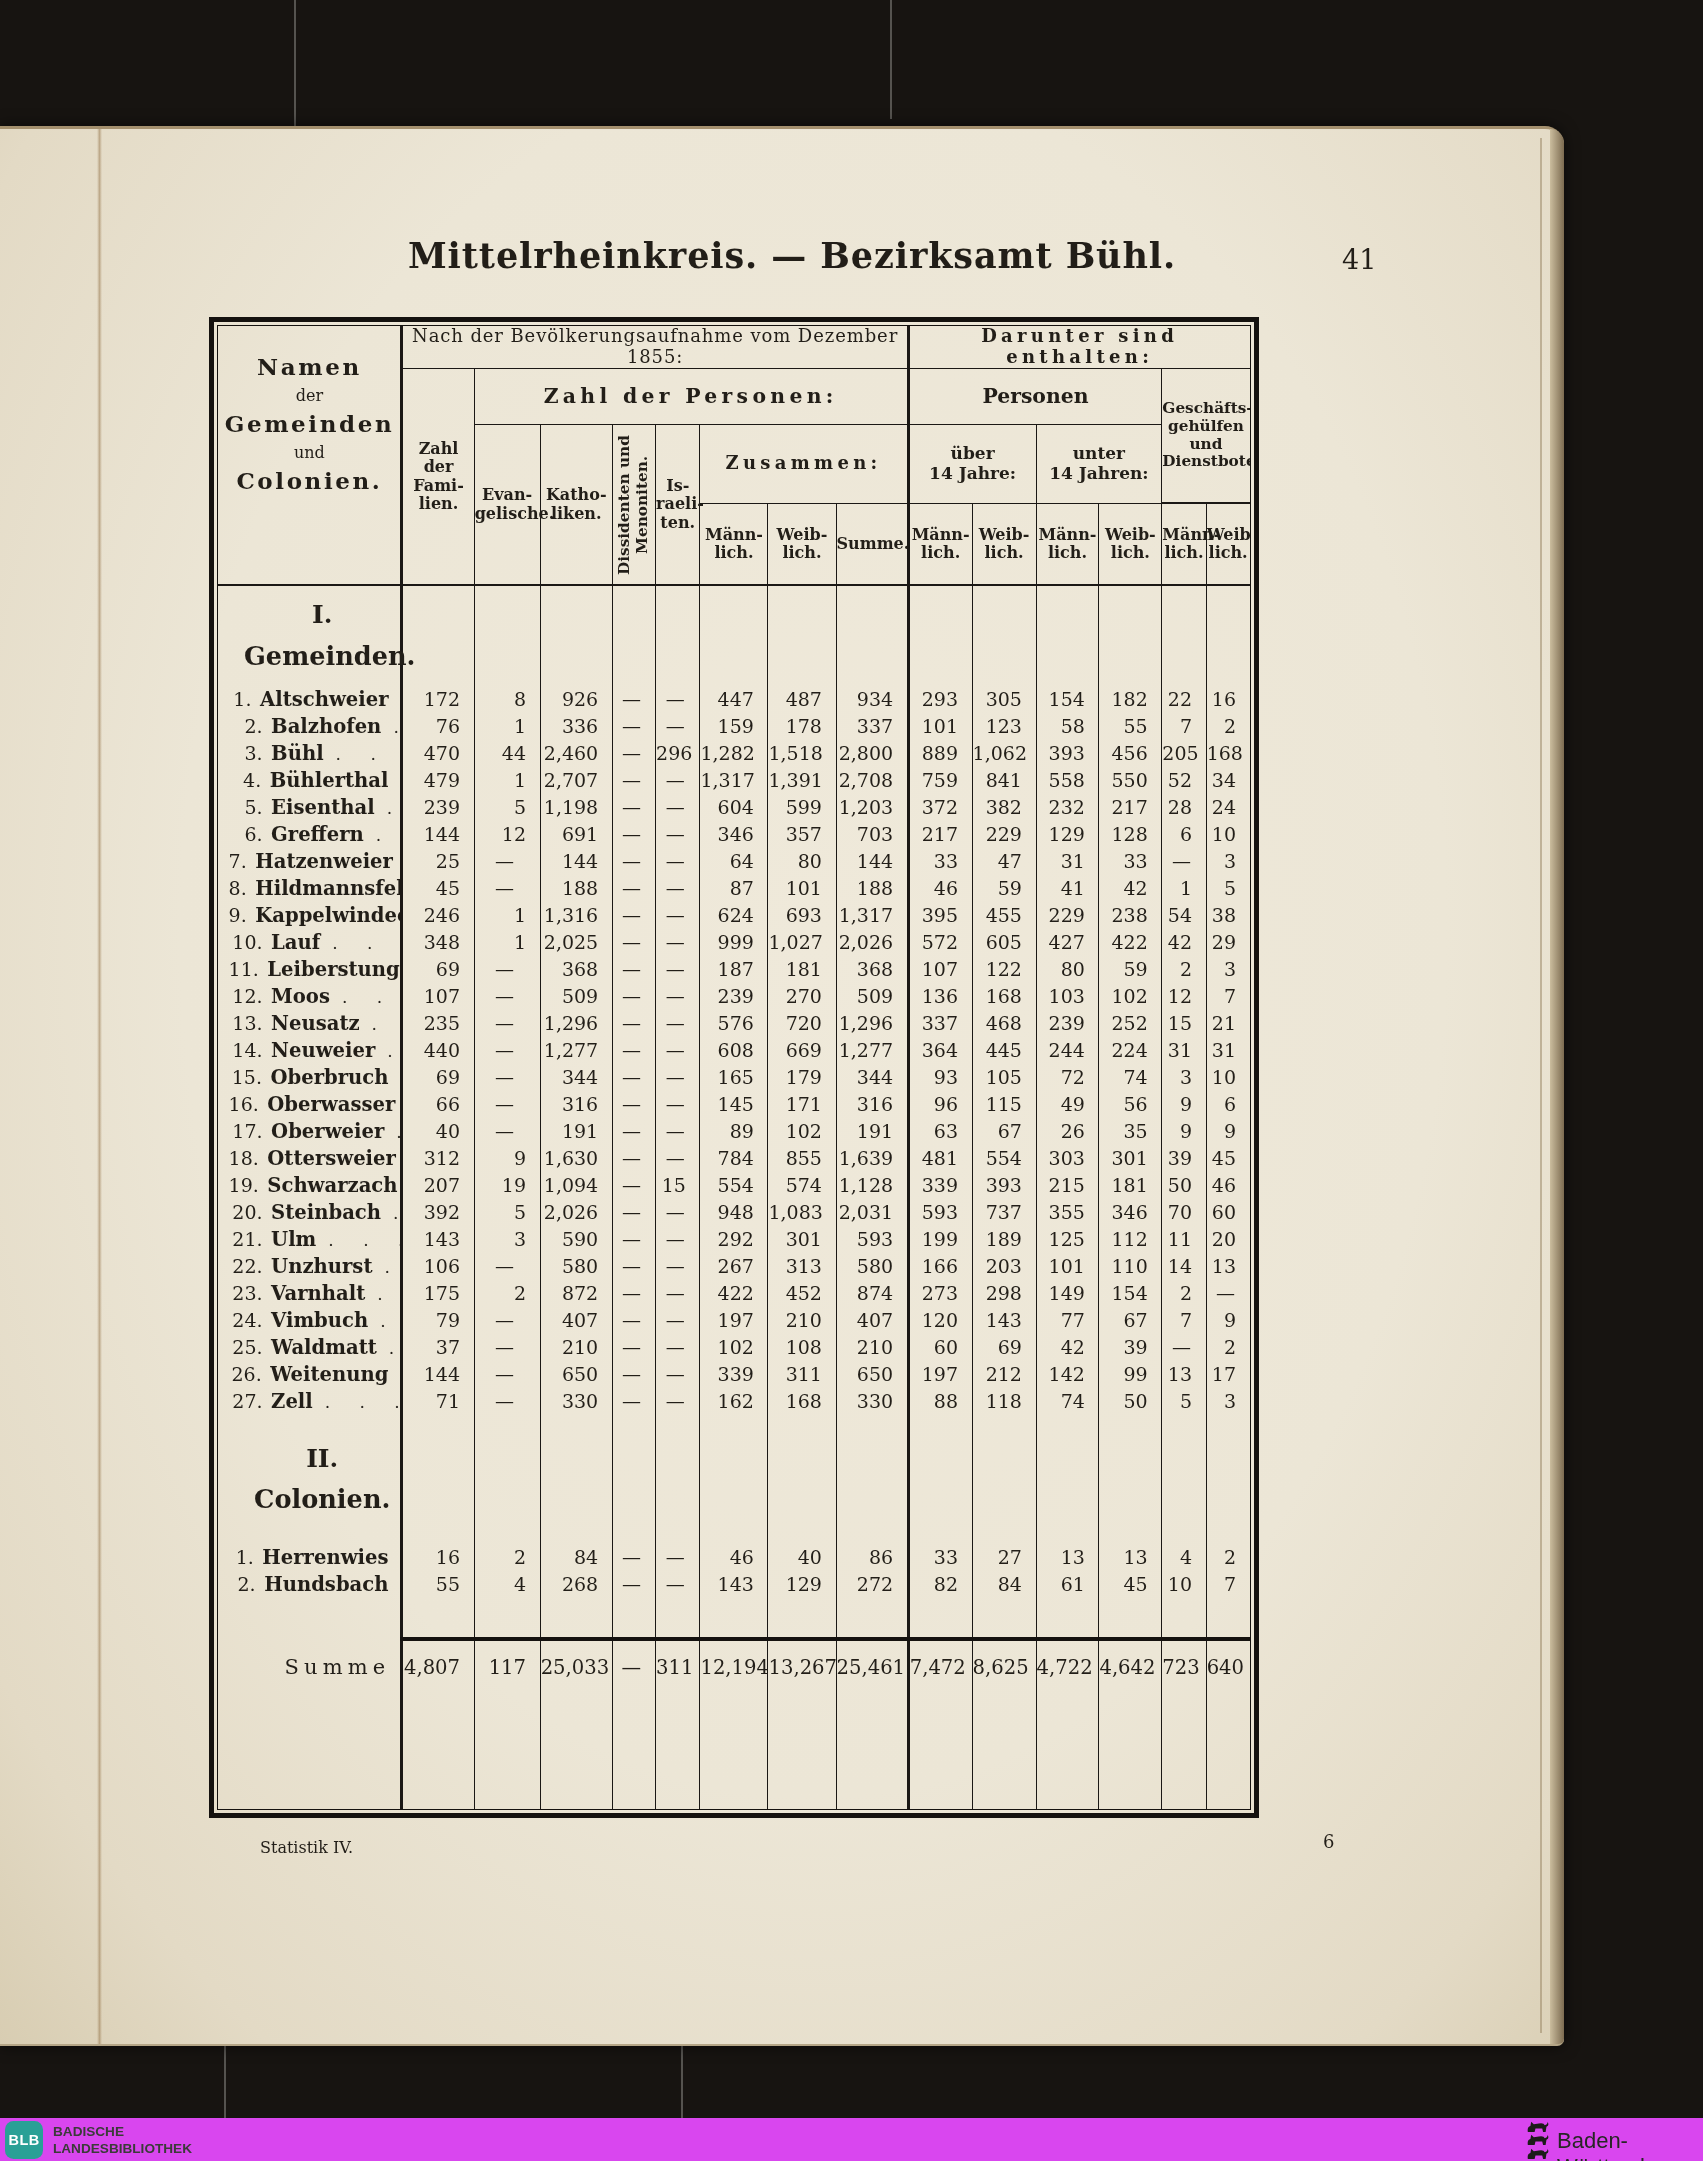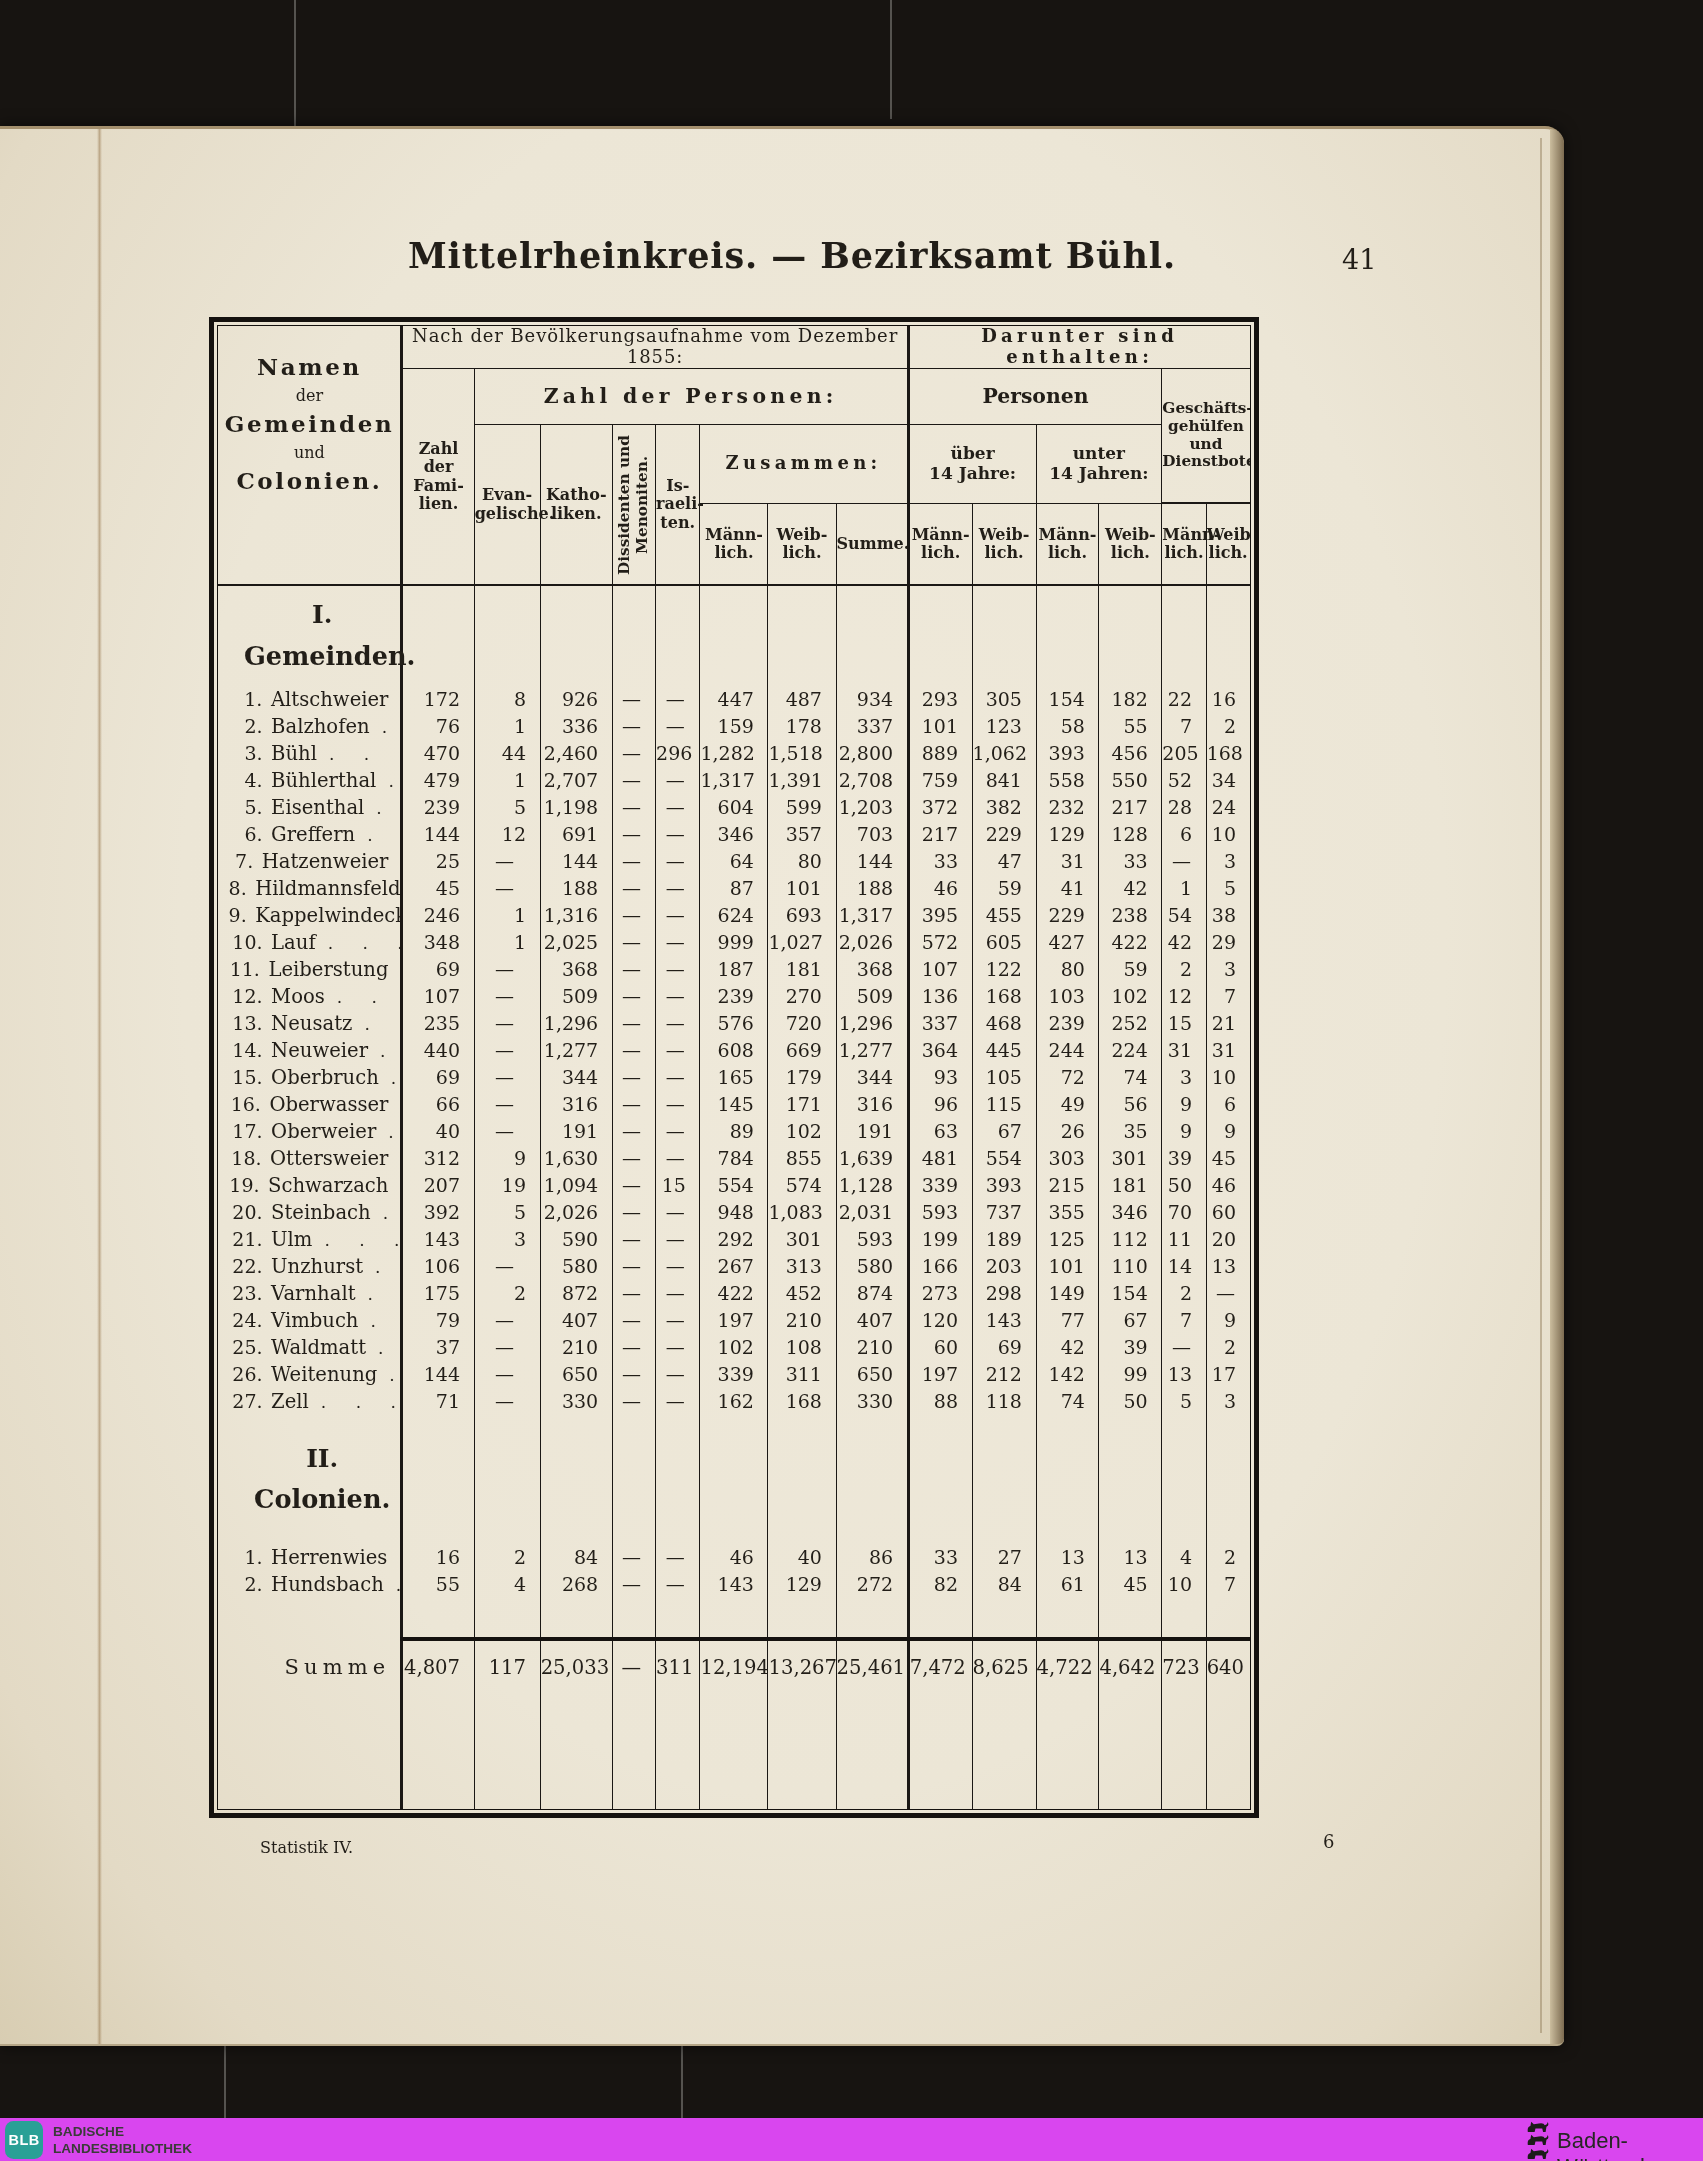--- a/index.html
+++ b/index.html
@@ -48,21 +48,21 @@
   
   tr.data{height:27px;}
   tr.data td{border-right:1.7px solid #1b1815;font-size:19px;}
   tr.data td:first-child{border-right:3.4px solid #1b1815;text-align:left;}
   tr.data td:nth-child(9){border-right:3.4px solid #1b1815;}
   tr.data td:last-child{border-right:none;}
   td.val{text-align:right;padding-right:13.6px;}
   td.val.dash{text-align:center;padding-right:5.1px;}
   .name-wrap{display:flex;align-items:baseline;padding-left:10.2px;overflow:hidden;white-space:nowrap;}
   .row-num{width:34px;text-align:right;margin-right:8.5px;font-size:19px;}
-  .row-name{font-weight:normal;font-size:19.6px;}
+  .row-name{font-weight:bold;font-size:19.6px;}
   .leader{flex:1;overflow:hidden;white-space:nowrap;letter-spacing:12px;padding-left:12px;font-size:17px;}
   tr.section-row{height:101px;}
   tr.section2-row{height:129px;}
   .sec-block{text-align:center;padding-left:25.6px;}
   .sec-num{font-size:25px;font-weight:bold;margin-bottom:12px;}
   .sec-label{font-size:25.6px;font-weight:bold;}
   tr.spacer-row{height:41px;}
   tr.summe-row{height:55px;}
   tr.summe-row td.val{border-top:4.3px solid #15120f;font-size:19.6px;}
   tr.summe-row td:first-child{text-align:right;}

